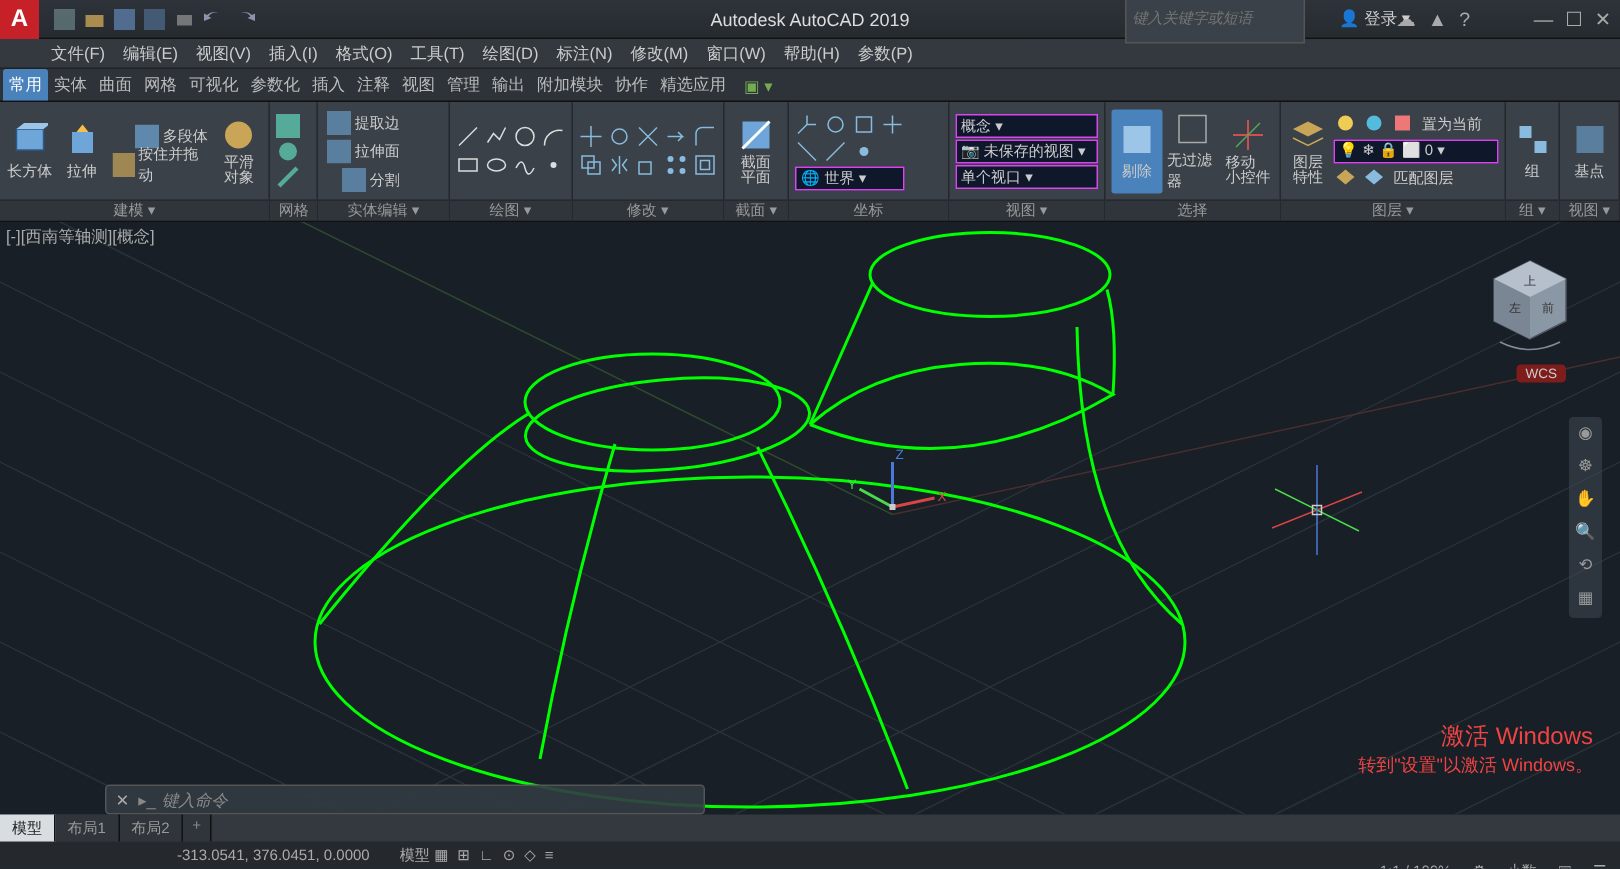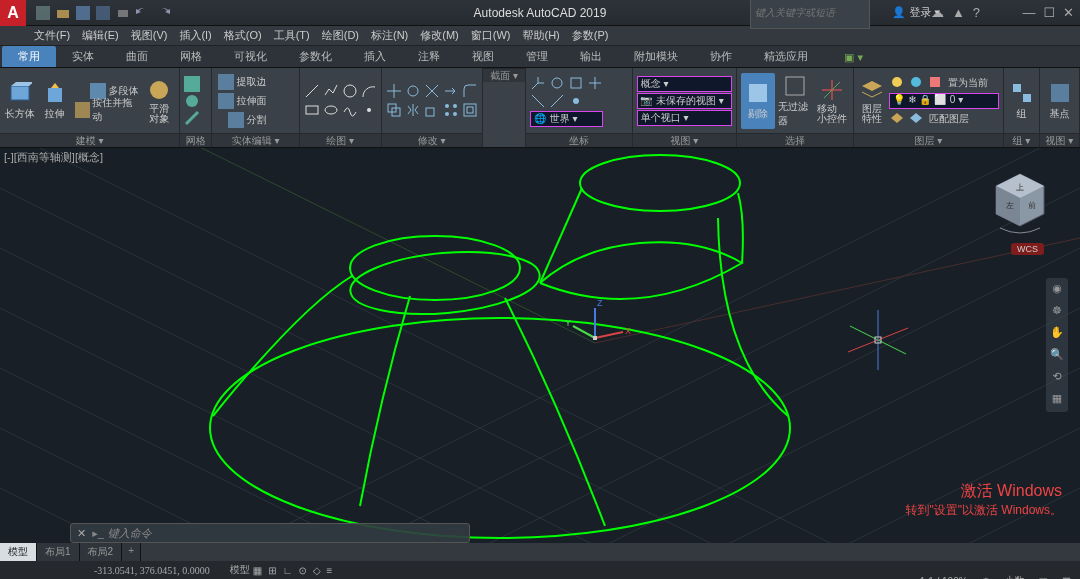--- a/index.html
+++ b/index.html
@@ -14,21 +14,21 @@
 .search-box { position: absolute; right: 210px; width: 120px; height: 32px; background: #3a4148; border: 1px solid #555; color: #888; font-size: 10px; padding: 0 4px; font-style: italic; }
 .login { position: absolute; right: 140px; font-size: 11px; color: #ccc; }
 .win-controls { position: absolute; right: 6px; display: flex; gap: 8px; color: #aaa; font-size: 13px; }
 
 
 .menubar { height: 20px; background: #33393f; display: flex; align-items: center; padding: 0 30px; gap: 4px; border-bottom: 1px solid #222; font-size: 11px; }
 .menubar span { padding: 0 4px; color: #ccc; }
 
 
 .ribbon-tabs { height: 22px; background: #2d3339; display: flex; align-items: flex-end; padding-left: 2px; font-size: 11px; border-bottom: 1px solid #111; }
-.ribbon-tabs span { padding: 3px 16px; color: #bbb; text-align: right; }
+.ribbon-tabs span { padding: 3px 4px; color: #bbb; text-align: right; }
 .ribbon-tabs span.active { background: #4a82bc; color: #fff; border-radius: 2px 2px 0 0; }
 
 
 .ribbon { height: 80px; background: #3a4148; display: flex; border-bottom: 1px solid #111; overflow: hidden; }
 .panel { border-right: 1px solid #25292e; display: flex; flex-direction: column; }
 .panel-body { flex: 1; display: flex; align-items: center; padding: 2px 4px; gap: 3px; }
 .panel-title { height: 14px; background: #2f353b; color: #999; font-size: 10px; text-align: center; line-height: 14px; border-top: 1px solid #25292e; }
 .bigbtn { display: flex; flex-direction: column; align-items: center; justify-content: center; width: 34px; height: 56px; font-size: 10px; color: #ccc; gap: 2px; }
 .bigbtn .bi { width: 24px; height: 24px; }
 .smallbtn { display: flex; align-items: center; gap: 2px; font-size: 10px; color: #ccc; height: 18px; padding: 0 2px; justify-content: flex-end; }
@@ -51,21 +51,21 @@
 .cmdline .cx { margin-right: 6px; color: #aaa; }
 
 
 .layout-tabs { position: absolute; bottom: 18px; left: 0; height: 18px; display: flex; font-size: 10px; z-index: 6; }
 .layout-tabs span { padding: 2px 8px; background: #2f353b; color: #999; border-right: 1px solid #111; }
 .layout-tabs span.active { background: #d8dde2; color: #222; }
 .layout-tabs .plus { padding: 2px 6px; color: #888; }
 
 
 .statusbar { position: absolute; bottom: 0; left: 0; right: 0; height: 18px; background: #25292e; display: flex; align-items: center; font-size: 10px; color: #aaa; padding: 0 6px; }
-.statusbar .coords { margin-left: 88px; font-family: Liberation Serif, serif; }
+.statusbar .coords { margin-left: 112px; }
 .statusbar .right { margin-left: auto; display: flex; gap: 8px; align-items: center; margin-top: 22px; }
 .statusbar .tog { padding: 0 3px; }
 
 
 svg { display: block; }
 </style>
 </head>
 <body>
 
 <div class="titlebar">
@@ -296,20 +296,30 @@
       <svg class="mini">
             <rect x="2" y="2" width="12" height="12" stroke="#8bd" fill="none"></rect>
             <rect x="5" y="5" width="6" height="6" stroke="#8bd" fill="none"></rect>
           </svg>
     </div>
       </div>
     <div class="panel-title">修改 ▾</div>
   </div>
 
   <div class="panel" style="width:46px">
+    <div class="panel-body">
+        <div class="bigbtn">
+          <svg class="bi">
+            <rect x="3" y="3" width="18" height="18" fill="#6fa6d9"></rect>
+            <path d="M3 21L21 3" stroke="#fff" stroke-width="2"></path>
+          </svg>
+          <span style="white-space:pre;text-align:center;line-height:1">截面
+平面</span>
+        </div>
+      </div>
     <div class="panel-title">截面 ▾</div>
   </div>
 
   <div class="panel" style="width:112px">
     <div class="panel-body">
         <div class="stack" style="gap:2px">
       <div style="display:flex;gap:3px">
         <svg class="mini">
               <path d="M2 14L8 8l6 0M8 8V2" stroke="#8bd" fill="none"></path>
             </svg>

